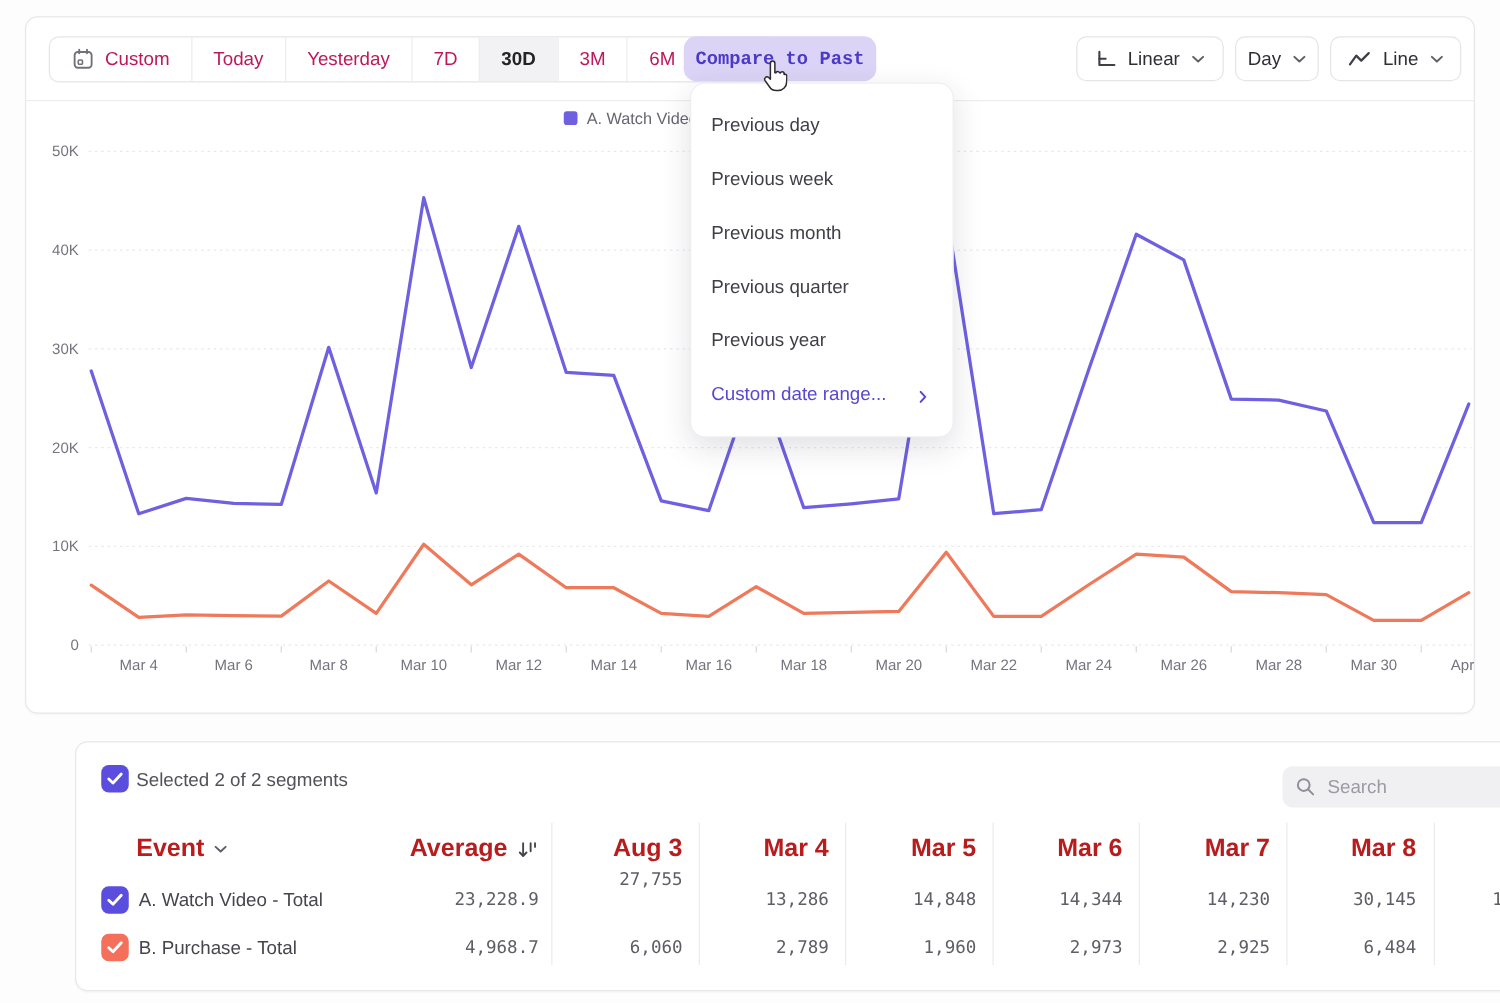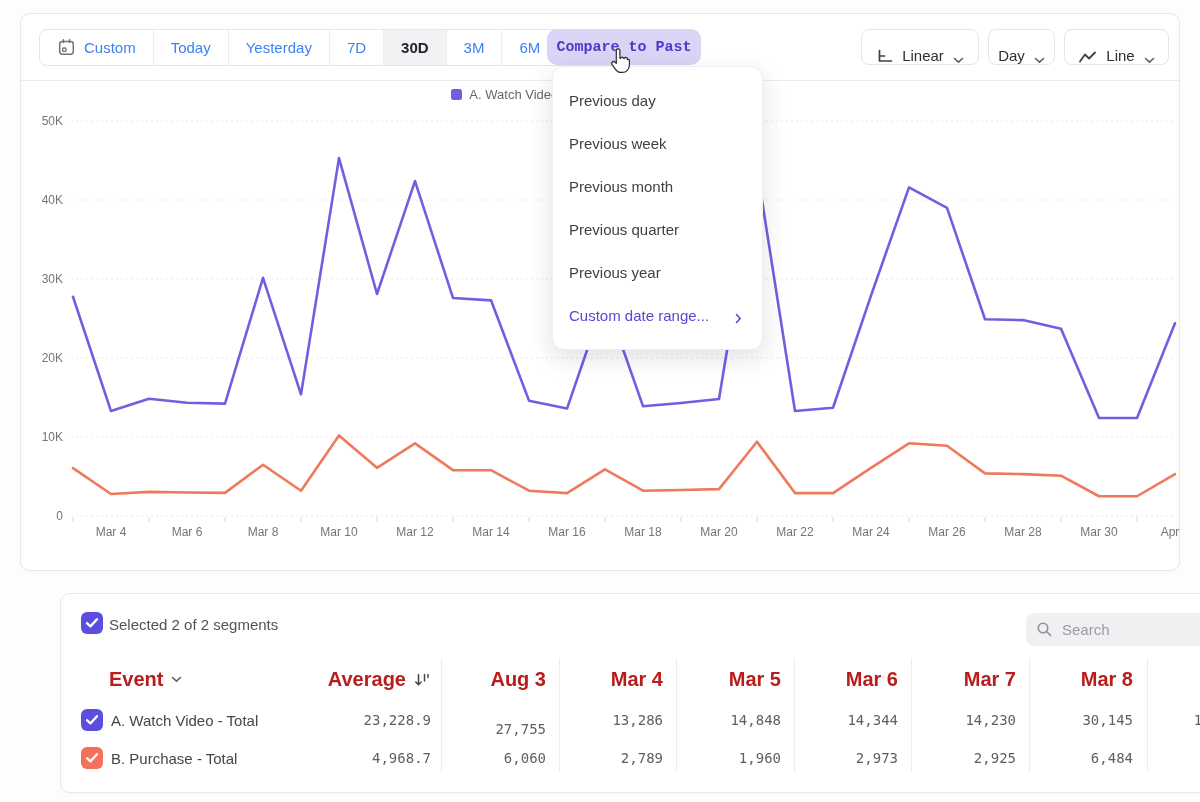--- a/index.html
+++ b/index.html
@@ -24,28 +24,28 @@
 
   
   #toolbar { position:absolute; left:0; top:0; width:100%; height:67px; border-bottom:1px solid #ededf0; }
   .seg-group {
     position:absolute; left:18px; top:15px; height:37px;
     display:flex; align-items:stretch;
     border:1px solid #e5e5e9; border-radius:8px; background:#fff; overflow:hidden;
   }
   .seg {
     display:flex; align-items:center; gap:8px;
-    padding:0 17px; font-size:15px; color:#3b82f6; cursor:pointer;
+    padding:0 17px; font-size:15px; color:#be185d; cursor:pointer;
     border-left:1px solid #ededf0; white-space:nowrap;
   }
   .seg:first-child { border-left:none; }
   .seg.active { background:#f2f2f4; color:#232328; font-weight:bold; }
   .btn {
     position:absolute; top:15px; height:36px;
-    display:flex; align-items:flex-end; justify-content:center; gap:9px;
+    display:flex; align-items:center; justify-content:center; gap:9px;
     background:#fff; border:1px solid #e5e5e9; border-radius:8px;
     font-size:15px; color:#2e2e36; font-family:"Liberation Sans",sans-serif; cursor:pointer;
   }
   #compare-btn {
     position:absolute; left:526px; top:15px; height:36px; width:154px;
     border:none; border-radius:10px; background:#dcd4f6;
     color:#4b39c8; font-size:15px; font-weight:bold; cursor:pointer;
     font-family:Liberation Mono, monospace;
   }
   
@@ -316,21 +316,21 @@
         <div class="th right" style="right: 203px; top: 74px;">Mar 7</div>
         <div class="th right" style="right: 86px; top: 74px;">Mar 8</div>
         <div class="th right" style="right: 0px; top: 74px;">M</div>
         <div class="checkbox" style="left: 20px; top: 115px; background: rgb(91, 78, 222);">
           <svg width="14" height="12" viewBox="0 0 14 12" fill="none">
             <path d="M2 6.2 L5.4 9.4 L12 2.2" stroke="#fff" stroke-width="2.3" stroke-linecap="round" stroke-linejoin="round"></path>
           </svg>
         </div>
         <div class="row-label" style="left: 50px; top: 118px;">A. Watch Video - Total</div>
         <div class="td-mono right" style="right: 788px; top: 118px;">23,228.9</div>
-        <div class="td-mono right" style="right: 673px; top: 127px;">27,755</div>
+        <div class="td-mono right" style="right: 673px; top: 102px;">27,755</div>
         <div class="td-mono right" style="right: 556px; top: 118px;">13,286</div>
         <div class="td-mono right" style="right: 438px; top: 118px;">14,848</div>
         <div class="td-mono right" style="right: 321px; top: 118px;">14,344</div>
         <div class="td-mono right" style="right: 203px; top: 118px;">14,230</div>
         <div class="td-mono right" style="right: 86px; top: 118px;">30,145</div>
         <div class="td-mono right" style="right: 0px; top: 118px;">15,</div>
         <div class="checkbox" style="left: 20px; top: 153px; background: rgb(244, 112, 91);">
           <svg width="14" height="12" viewBox="0 0 14 12" fill="none">
             <path d="M2 6.2 L5.4 9.4 L12 2.2" stroke="#fff" stroke-width="2.3" stroke-linecap="round" stroke-linejoin="round"></path>
           </svg>

